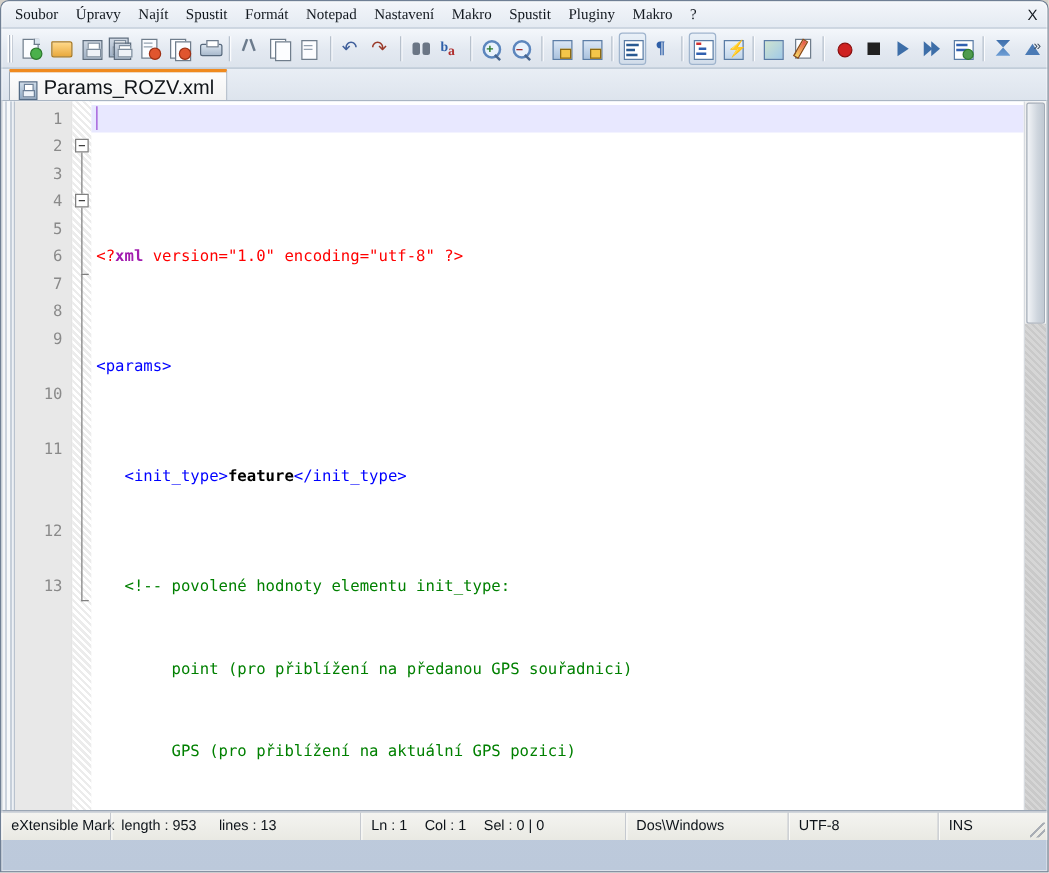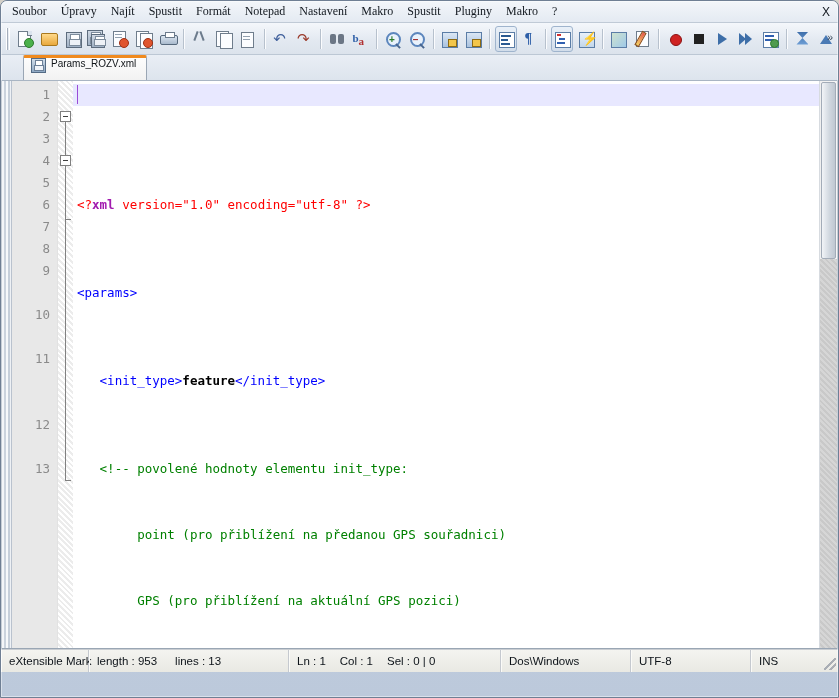--- a/index.html
+++ b/index.html
@@ -121,27 +121,27 @@
   .ic .pencil{position:absolute;left:5px;top:1px;width:3px;height:14px;background:linear-gradient(#e8554a,#f7d560);transform:rotate(30deg);border:1px solid #8c4b14;}
   .ic .pil{position:absolute;left:4px;top:1px;color:#2e5fa8;font-size:14px;font-weight:bold;font-family:"Liberation Serif",serif;line-height:16px;}
   
   .tabbar{
     height:25px;display:flex;align-items:flex-end;
     background:linear-gradient(to bottom,#e9eef5,#dde4ed);
     border-bottom:1px solid #a9b5c3;
     padding-left:6px;
   }
   .tab{
-    height:22px;display:flex;align-items:flex-start;gap:5px;
+    height:22px;display:flex;align-items:flex-end;gap:5px;
     padding:0 10px 0 7px;
     background:linear-gradient(to bottom,#fdfdfd,#f2f2f2);
     border:1px solid #9aa6b4;border-bottom:none;
     border-top:3px solid #f08a1e;
     border-radius:2px 2px 0 0;
-    font-size:10px;color:#101418;margin-left:16px;
+    font-size:16px;color:#101418;
   }
   .tab .ti{width:13px;height:13px;background:linear-gradient(to bottom,#cfdce9,#8fa9c4);border:1px solid #546b85;position:relative;}
   .tab .ti:before{content:"";position:absolute;left:3px;top:1px;width:6px;height:4px;background:#fff;border:1px solid #6c8098;}
   .tab .ti:after{content:"";position:absolute;left:2px;bottom:1px;width:8px;height:4px;background:#eef3f9;border:1px solid #6c8098;}
   
   .editor-wrap{
     position:relative;
     height:567px;
     background:#ffffff;
     border:1px solid #9aa6b4;

